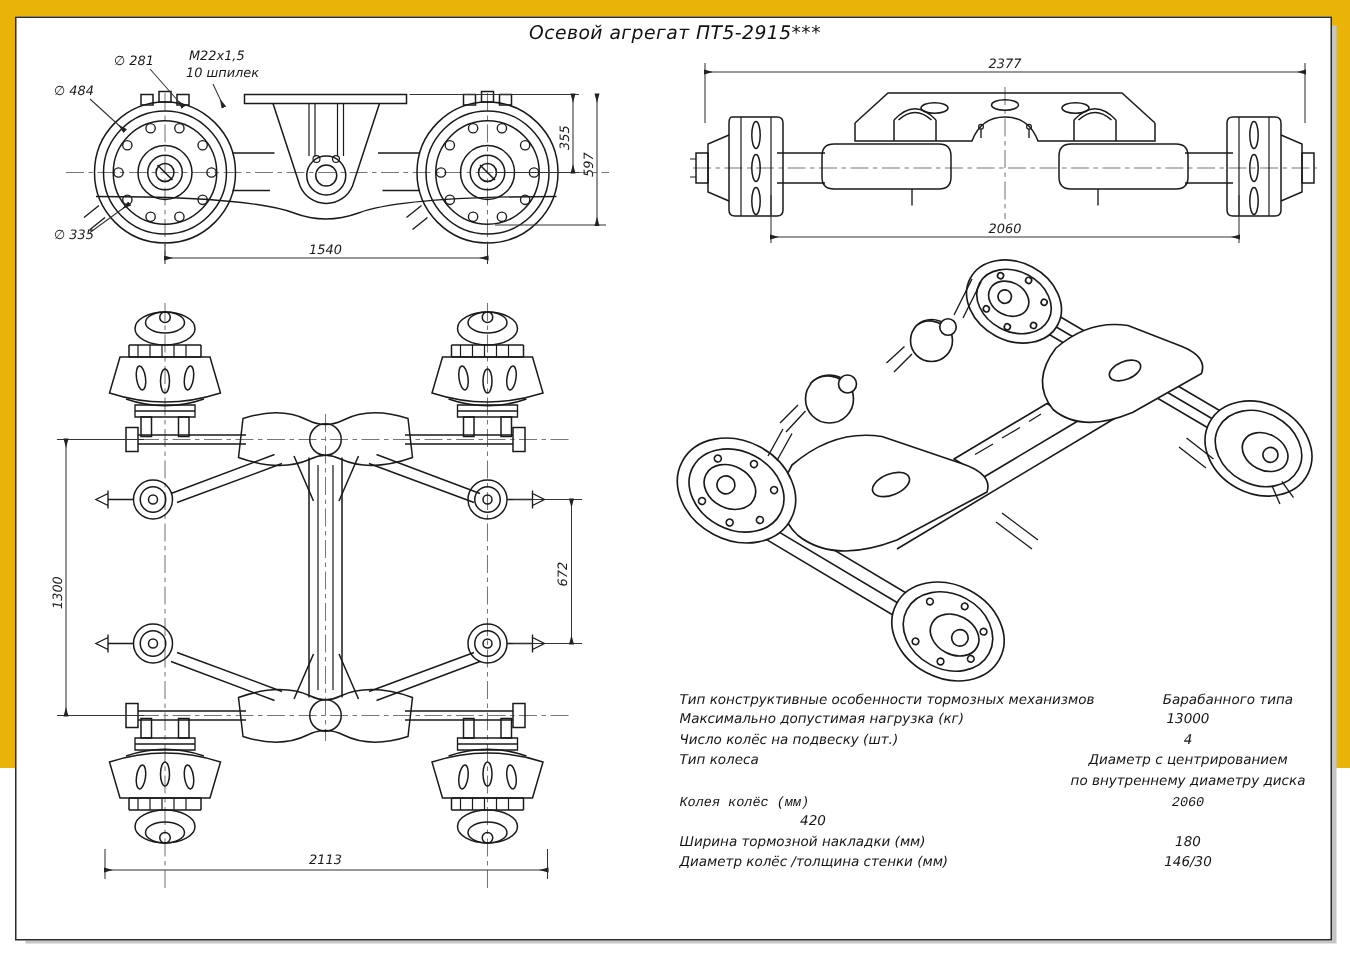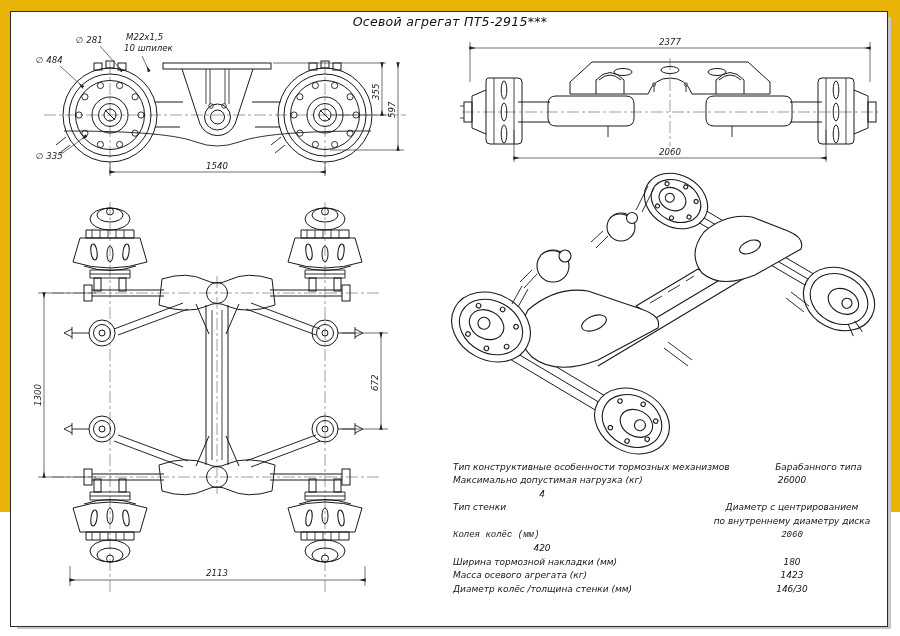--- a/index.html
+++ b/index.html
@@ -325,45 +325,42 @@
   </g>
 </svg>
 
 <div class="spec-table">
   <div class="spec-row">
     <div class="spec-label">Тип конструктивные особенности тормозных механизмов</div>
     <div class="spec-value">Барабанного типа</div>
   </div>
   <div class="spec-row">
     <div class="spec-label">Максимально допустимая нагрузка  (кг)</div>
-    <div class="spec-value">26000</div>
-  </div>
-  <div class="spec-row">
+    <div class="spec-value">13000</div>
+  </div>
+  <div class="spec-row">
+    <div class="spec-label">Число колёс на подвеску (шт.)</div>
     <div class="spec-value">4</div>
   </div>
   <div class="spec-row">
-    <div class="spec-label">Тип стенки</div>
+    <div class="spec-label">Тип колеса</div>
     <div class="spec-value">
       <span>Диаметр с центрированием</span>
       <span class="line2">по внутреннему диаметру диска</span>
     </div>
   </div>
   <div class="spec-row group2-start">
     <div class="spec-label">Колея колёс (мм)</div>
     <div class="spec-value">2060</div>
   </div>
   <div class="spec-row">
     <div class="spec-value">420</div>
   </div>
   <div class="spec-row">
     <div class="spec-label">Ширина тормозной накладки  (мм)</div>
     <div class="spec-value">180</div>
   </div>
   <div class="spec-row">
-    <div class="spec-label">Масса осевого агрегата (кг)</div>
-    <div class="spec-value">1423</div>
-  </div>
-  <div class="spec-row">
     <div class="spec-label">Диаметр колёс /толщина стенки (мм)</div>
     <div class="spec-value">146/30</div>
   </div>
 </div>
 </div>
 
 </body></html>

